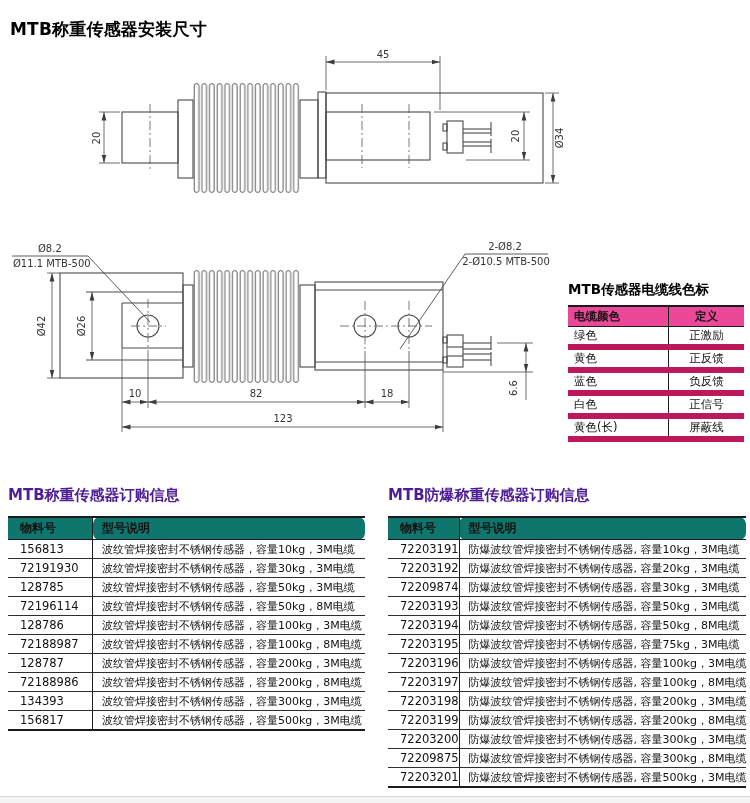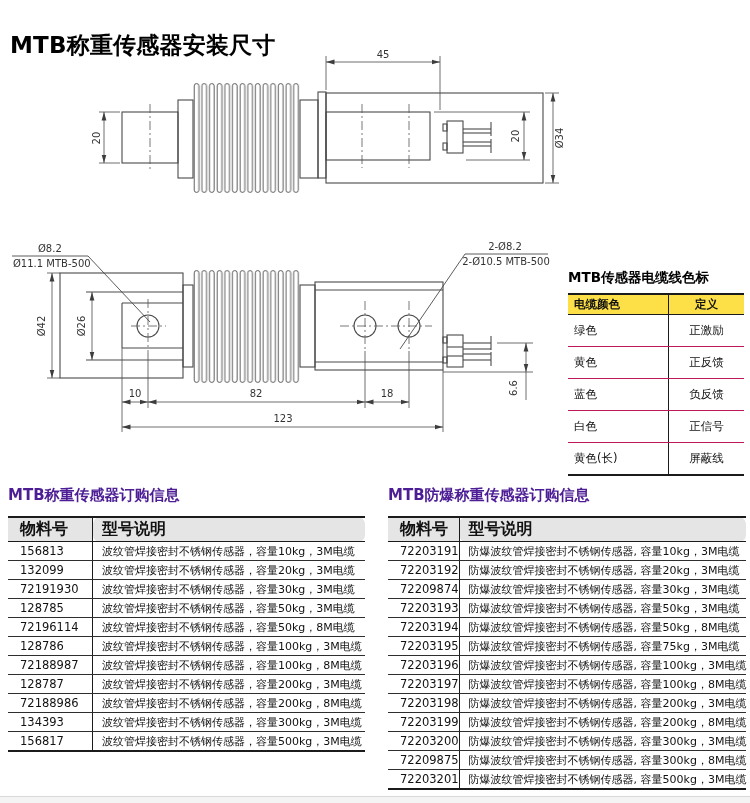--- a/index.html
+++ b/index.html
@@ -2,48 +2,48 @@
 <html><head>
 <meta charset="utf-8">
 <style>
   html,body{margin:0;padding:0;}
   body{
     width:750px;height:803px;position:relative;background:#ffffff;
     font-family:"DejaVu Sans","Liberation Sans",sans-serif;color:#111;
     overflow:hidden;
   }
   .page-title{
-    position:absolute;left:10px;top:18px;font-size:23px;font-weight:bold;
-    letter-spacing:0.2px;color:#000;margin-top:12px;
+    position:absolute;left:10px;top:18px;font-size:17px;font-weight:bold;
+    letter-spacing:0.2px;color:#000;
   }
   .drawing-svg{position:absolute;left:0;top:0;}
 
   
-  .cable-box{position:absolute;left:568px;top:269px;width:176px;}
+  .cable-box{position:absolute;left:568px;top:281px;width:176px;}
   .cable-box .tbl-title{font-size:13.5px;font-weight:bold;margin:0 0 6px 0;color:#000;}
   table{border-collapse:collapse;}
   .cable-table{width:176px;font-size:11.5px;border-top:2px solid #1b1b1b;border-bottom:2px solid #1b1b1b;}
   .cable-table th{
-    background:#fde047;font-weight:bold;text-align:left;height:17px;
+    background:#ec4899;font-weight:bold;text-align:left;height:17px;
     padding:1px 6px;border-bottom:1.5px solid #1b1b1b;
   }
   .cable-table th:last-child{text-align:center;}
-  .cable-table td{height:15px;padding:8px 6px;border-bottom:1px solid #be185d;margin-left:40px;}
+  .cable-table td{height:15px;padding:1px 6px;border-bottom:6px solid #be185d;margin-left:40px;}
   .cable-table th:first-child,.cable-table td:first-child{border-right:1.5px solid #1b1b1b;width:88px;}
   .cable-table td:last-child{text-align:center;}
 
   
   .order-box{position:absolute;top:486px;}
   .order-box.left{left:8px;width:357px;}
   .order-box.right{left:388px;width:356px;}
   .order-box .tbl-title{font-size:15px;font-weight:bold;margin:0 0 11px 0;color:#4c1d95;}
   .order-table{width:100%;font-size:11px;border-top:2px solid #1b1b1b;border-bottom:2px solid #1b1b1b;}
   .order-table th{
-    background:#e5e5e5;font-weight:bold;text-align:left;height:19px;
-    padding:1px 0 1px 12px;border-bottom:1.5px solid #1b1b1b;font-size:16px;
+    background:#0f766e;font-weight:bold;text-align:left;height:19px;
+    padding:1px 0 1px 12px;border-bottom:1.5px solid #1b1b1b;font-size:12px;
   }
   .order-table td{height:16px;padding:1px 0 1px 12px;border-bottom:1px solid #2e2e2e;white-space:nowrap;}
   .order-table th:first-child,.order-table td:first-child{width:72px;border-right:1.5px solid #1b1b1b;}
   .order-table td:first-child{font-weight:normal;font-size:11.5px;}
   .order-table th:last-child,.order-table td:last-child{padding-left:9px;border-radius:7px;}
 
   .footer-bar{
     position:absolute;left:0;top:796px;width:750px;height:7px;
     background:#f4f4f4;border-top:1px solid #d9d9d9;
   }
@@ -239,24 +239,20 @@
         <th>物料号</th>
         <th>型号说明</th>
       </tr>
     </thead>
     <tbody>
         <tr>
           <td>156813</td>
           <td>波纹管焊接密封不锈钢传感器，容量10kg，3M电缆</td>
         </tr>
         <tr>
-          <td>132099</td>
-          <td>波纹管焊接密封不锈钢传感器，容量20kg，3M电缆</td>
-        </tr>
-        <tr>
           <td>72191930</td>
           <td>波纹管焊接密封不锈钢传感器，容量30kg，3M电缆</td>
         </tr>
         <tr>
           <td>128785</td>
           <td>波纹管焊接密封不锈钢传感器，容量50kg，3M电缆</td>
         </tr>
         <tr>
           <td>72196114</td>
           <td>波纹管焊接密封不锈钢传感器，容量50kg，8M电缆</td>

